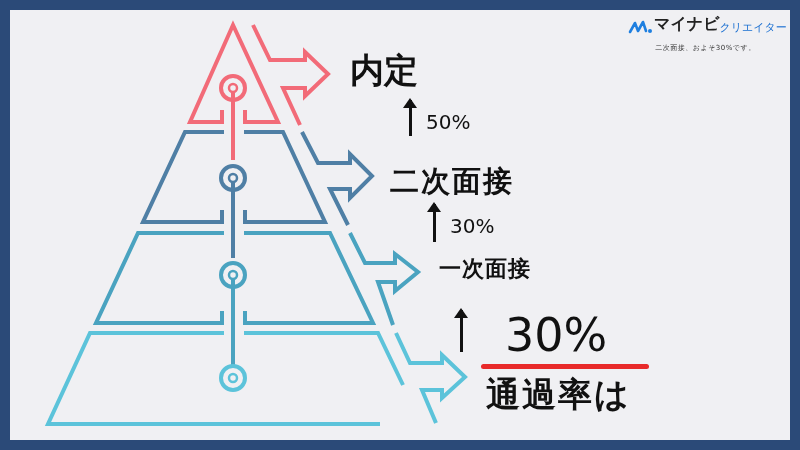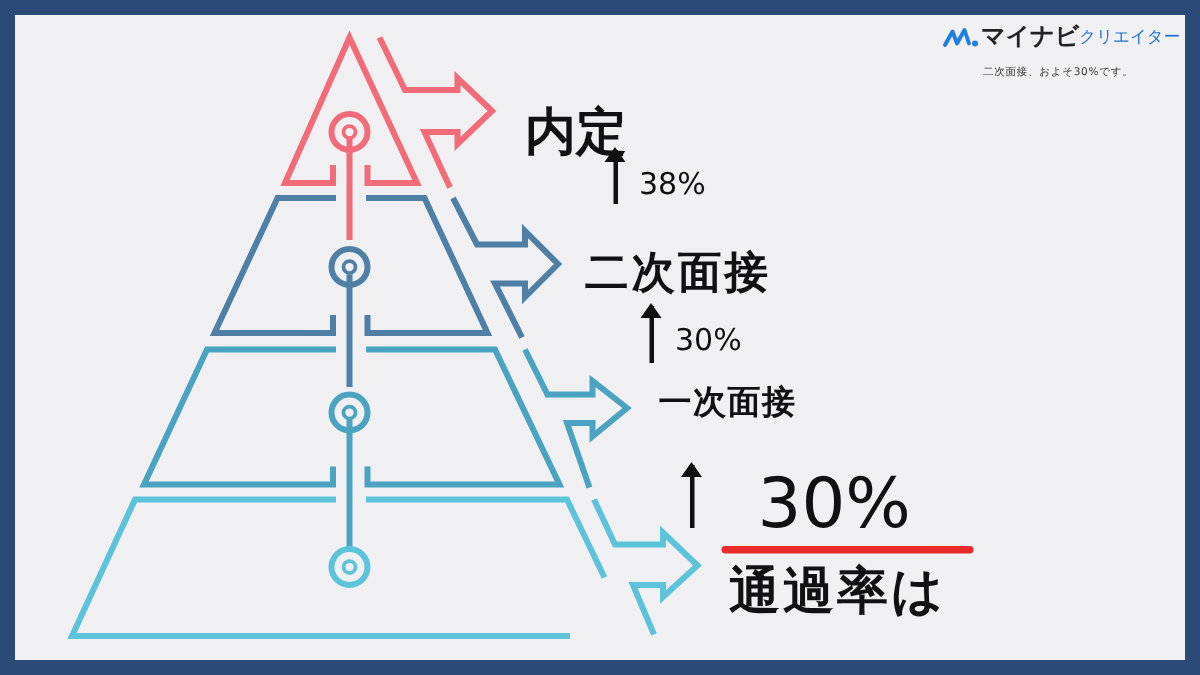--- a/index.html
+++ b/index.html
@@ -3,21 +3,21 @@
 <meta charset="utf-8">
 <style>
   html, body { margin:0; padding:0; }
   body { width:800px; height:450px; overflow:hidden; background:#2b4a78; font-family:"DejaVu Sans","Liberation Sans",sans-serif; }
   .frame { position:absolute; left:10px; top:10px; width:780px; height:430px; background:#f0f0f3; }
   .diagram { position:absolute; left:0; top:0; width:800px; height:450px; }
   .label { position:absolute; color:#111; font-weight:bold; white-space:nowrap; line-height:1; }
   .rate { position:absolute; color:#111; white-space:nowrap; line-height:1; font-weight:500; }
   .up { position:absolute; width:3px; background:#111; }
   .up::before { content:""; position:absolute; left:-6px; top:-2px; width:0; height:0; border-left:7.5px solid transparent; border-right:7.5px solid transparent; border-bottom:10px solid #111; }
-  .logo { position:absolute; left:628px; top:14px; display:flex; align-items:center; gap:0; }
+  .logo { position:absolute; left:628px; top:14px; display:flex; align-items:flex-end; gap:0; }
   .logo-text { font-weight:bold; font-size:16px; color:#222; }
   .logo-sub { font-size:11px; color:#1a6fd1; }
   .source { position:absolute; left:618px; top:43px; width:175px; font-size:7px; line-height:11px; text-align:center; color:#333; letter-spacing:0.5px; }
   .underline { position:absolute; left:481px; top:364px; width:168px; height:5px; background:#e82a2a; border-radius:3px; }
 </style>
 </head>
 <body>
 
 <div class="frame"></div>
 
@@ -65,27 +65,27 @@
     <circle cx="22" cy="12" r="2" fill="#1e7fe0"></circle>
   </svg>
   <span class="logo-text">マイナビ</span>
   <span class="logo-sub">クリエイター</span>
 </div>
 
 <div class="source">
   <div>二次面接、およそ30%です。</div>
 </div>
 
-<div class="label" style="left:350px; top:53px; font-size:34px;margin-top:18px;">内定</div>
+<div class="label" style="left:350px; top:53px; font-size:34px;">内定</div>
 <div class="label" style="left:390px; top:167px; font-size:29px; letter-spacing:2px;">二次面接</div>
 <div class="label" style="left:439px; top:258px; font-size:22px; letter-spacing:1px;">一次面接</div>
 <div class="label" style="left:486px; top:377px; font-size:34px; letter-spacing:2px;">通過率は</div>
 
 <div class="up" style="left:409px; top:100px; height:36px;"></div>
-<div class="rate" style="left:426px; top:112px; font-size:20px;">38%</div>
+<div class="rate" style="left:426px; top:112px; font-size:20px;">50%</div>
 
 <div class="up" style="left:433px; top:204px; height:38px;"></div>
 <div class="rate" style="left:450px; top:216px; font-size:20px;">30%</div>
 
 <div class="up" style="left:460px; top:310px; height:42px;"></div>
 <div class="rate" style="left:505px; top:312px; font-size:46px; font-weight:500;">30%</div>
 
 <div class="underline"></div>
 
 </body></html>

